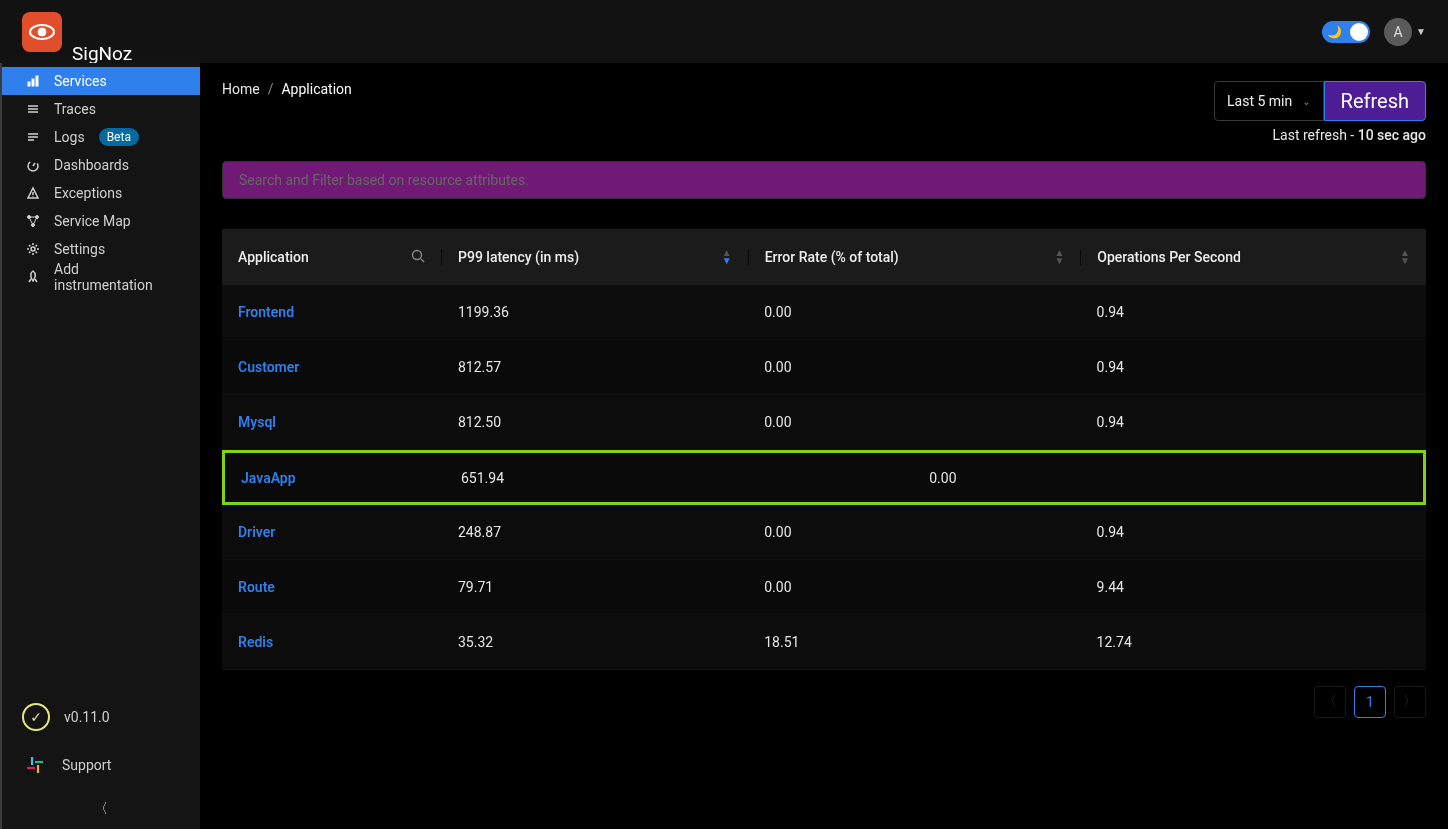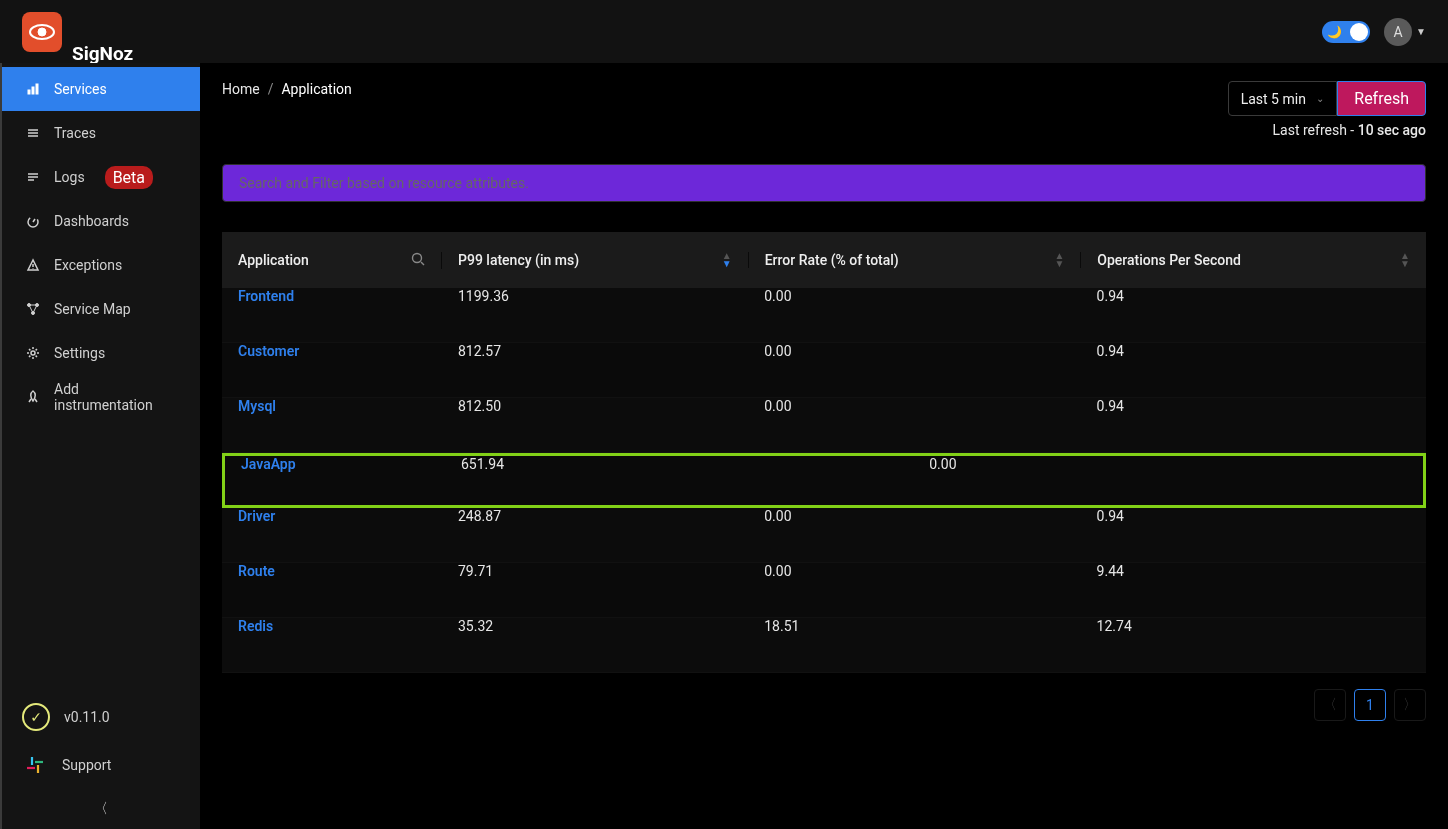--- a/index.html
+++ b/index.html
@@ -1,64 +1,64 @@
 <!DOCTYPE html>
 <html><head>
   <meta charset="utf-8">
   <style>
     * { margin:0; padding:0; box-sizing:border-box; font-family:-apple-system,BlinkMacSystemFont,'Segoe UI',Roboto,sans-serif; }
     body { background:#000; color:#fff; font-size:14px; width:1448px; height:829px; overflow:hidden; }
     .header { height:63px; display:flex; align-items:center; justify-content:space-between; padding:0 22px; background:#121212; }
     .logo-wrap { display:flex; align-items:center; gap:10px; }
     .logo-mark { width:40px; height:40px; background:#e24e2b; border-radius:8px; display:flex; align-items:center; justify-content:center; }
-    .logo-text { font-size:19px; font-weight:700; color:#fff;margin-top:43px; }
+    .logo-text { font-size:19px; font-weight:400; color:#fff;margin-top:43px; }
     .header-right { display:flex; align-items:center; gap:14px; }
     .theme-toggle { width:48px; height:22px; background:#2f80ed; border-radius:12px; cursor:pointer; display:flex; align-items:center; position:relative; }
     .theme-toggle .moon { position:absolute; left:5px; font-size:12px; }
     .theme-toggle .knob { width:18px; height:18px; background:#fff; border-radius:50%; position:absolute; right:2px; }
     .avatar-wrap { display:flex; align-items:center; gap:4px; cursor:pointer; }
     .avatar { width:28px; height:28px; background:#5a5a5a; border-radius:50%; display:flex; align-items:center; justify-content:center; font-size:14px; color:#ddd; }
     .caret { font-size:10px; color:#ccc; }
     .layout { display:flex; height:calc(100% - 63px); }
     .sidebar { width:200px; background:#141414; display:flex; flex-direction:column; border-left:2px solid #3b3b3b; position:relative; }
     .sidenav { padding-top:4px; }
-    .nav-item { height:44px; display:flex; align-items:center; padding:0 24px; color:#d0d0d0; cursor:pointer; gap:14px; position:relative; }
+    .nav-item { height:28px; display:flex; align-items:center; padding:0 24px; color:#d0d0d0; cursor:pointer; gap:14px; position:relative; }
     .nav-item.active { background:#2f80ed; color:#fff; }
     .nav-icon { width:14px; height:14px; display:inline-flex; align-items:center; justify-content:center; }
-    .badge { background:#b91c1c; color:#fff; font-size:16px; padding:2px 8px; border-radius:10px; margin-left:6px; }
+    .badge { background:#0369a1; color:#fff; font-size:12px; padding:2px 8px; border-radius:10px; }
     .sidebar-footer { margin-top:auto; }
     .footer-item { height:48px; display:flex; align-items:center; padding:0 20px; gap:14px; color:#d0d0d0; cursor:pointer; }
     .version-check { width:28px; height:28px; border-radius:50%; border:2px solid #e4e97b; display:flex; align-items:center; justify-content:center; color:#e4e97b; font-size:14px; }
     .slack-icon { width:26px; height:26px; display:flex; align-items:center; justify-content:center; }
     .collapse-row { height:40px; display:flex; align-items:center; justify-content:center; color:#d0d0d0; cursor:pointer; }
     .main { flex:1; padding:18px 22px 0 22px; overflow:auto; background:#000; }
-    .topbar { display:flex; justify-content:space-between; align-items:flex-start; margin-bottom:26px; }
+    .topbar { display:flex; justify-content:space-between; align-items:flex-start; margin-bottom:18px; }
     .breadcrumb { display:flex; gap:8px; color:#fff; }
     .breadcrumb .sep { color:#8a8a8a; }
     .breadcrumb .home { color:#e8e8e8; cursor:pointer; }
     .actions { display:flex; flex-direction:column; align-items:flex-end; gap:6px; }
     .action-row { display:flex; gap:0; }
     .time-select { background:transparent; border:1px solid #3a3a3a; color:#eee; padding:7px 12px; border-radius:4px 0 0 4px; cursor:pointer; display:flex; align-items:center; gap:10px; }
-    .refresh-btn { background:#be185d; border:1px solid #2f80ed; color:#fff; padding:7px 16px; border-radius:0 4px 4px 0; cursor:pointer; font-size:16px; }
+    .refresh-btn { background:#4c1d95; border:1px solid #2f80ed; color:#fff; padding:7px 16px; border-radius:0 4px 4px 0; cursor:pointer; font-size:20px; }
     .last-refresh { color:#e8e8e8; font-size:14px; }
     .last-refresh .val { font-weight:500; }
-    .search-box { width:100%; background:#6d28d9; border:1px solid #303030; border-radius:4px; padding:10px 16px; margin-bottom:30px; }
+    .search-box { width:100%; background:#701a75; border:1px solid #303030; border-radius:4px; padding:10px 16px; margin-bottom:30px; }
     .search-input { width:100%; background:transparent; border:none; outline:none; color:#fff; font-size:14px; }
     .search-input::placeholder { color:#666; }
     .table { width:100%; }
     .thead { display:flex; background:#1b1b1b; height:56px; align-items:center; }
     .th { padding:0 16px; color:#eee; font-weight:500; display:flex; align-items:center; justify-content:space-between; }
     .th.app { width:220px; border-right:1px solid #0a0a0a; }
     .th.p99 { flex:1.05; border-right:1px solid #0a0a0a;gap:40px; }
     .th.err { flex:1.15; border-right:1px solid #0a0a0a; }
     .th.ops { flex:1.2; }
     .sort-icon { color:#555; font-size:10px; line-height:0.8; display:flex; flex-direction:column; cursor:pointer; }
     .sort-icon.active-desc .down { color:#2f80ed; }
     .srch-ico { color:#888; cursor:pointer; }
-    .tr { display:flex; height:55px; align-items:flex-start; border-bottom:1px solid #111; background:#0a0a0a; }
+    .tr { display:flex; height:55px; align-items:center; border-bottom:1px solid #111; background:#0a0a0a; }
     .tr:nth-child(odd){background:#0c0c0c;}
     .tr.hl { border:3px solid #82d117; height:55px;}
     .td { padding:0 16px; color:#e6e6e6; }
     .td.app { width:220px; }
     .td.p99 { flex:1.05; }
     .td.err { flex:1.15; }
     .td.ops { flex:1.2; }
     .app-link { color:#2f80ed; font-weight:600; cursor:pointer; }
     .pager { display:flex; justify-content:flex-end; gap:8px; margin:16px 0; }
     .page-btn { width:32px; height:32px; border:1px solid #333; border-radius:4px; display:flex; align-items:center; justify-content:center; color:#666; cursor:pointer; background:transparent; }

